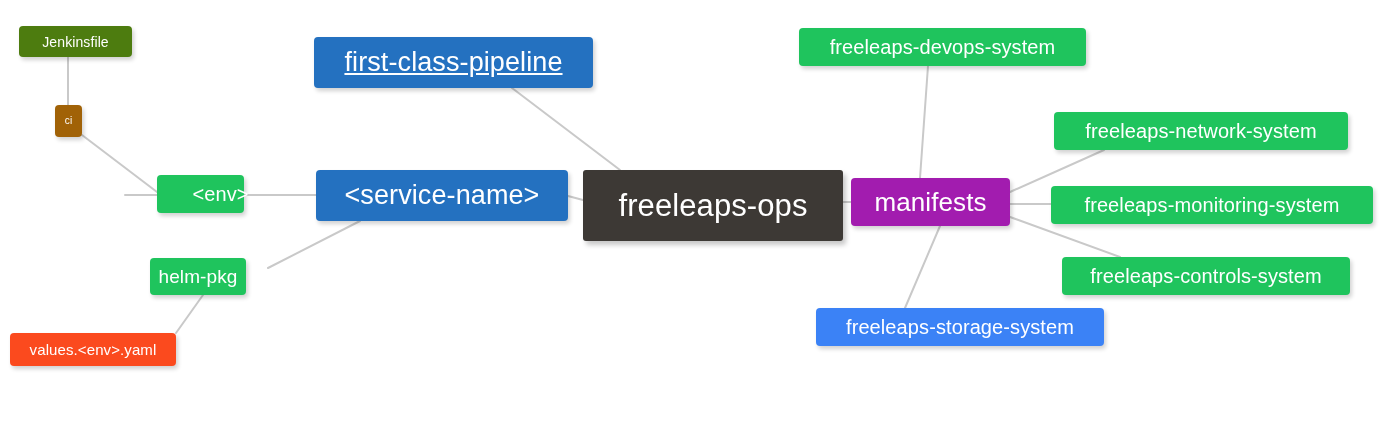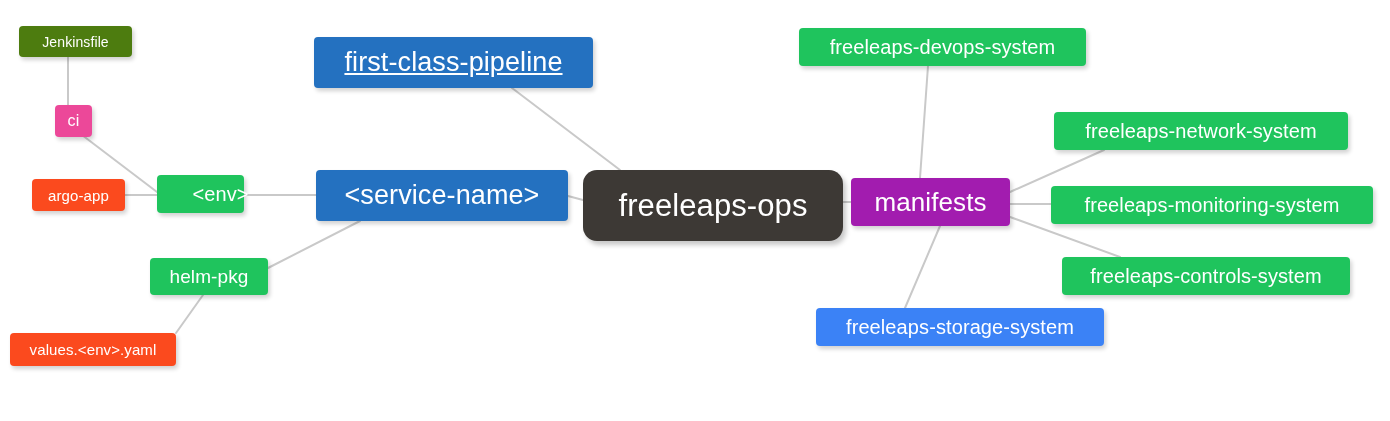--- a/index.html
+++ b/index.html
@@ -36,21 +36,21 @@
     border-radius: 4px;
     white-space: nowrap;
     box-shadow: 2px 3px 4px rgba(0,0,0,0.18);
     line-height: 1;
     letter-spacing: 0.1px;
     z-index: 2;
     cursor: pointer;
     user-select: none;
   }
   .node.root {
-    border-radius: 14px;
+    border-radius: 3px;
     box-shadow: 3px 4px 5px rgba(0,0,0,0.22);
   }
 </style>
 </head>
 <body>
 
 <div id="mindmap" style="background: rgb(255, 255, 255);">
   <svg id="edges" viewBox="0 0 1390 421" xmlns="http://www.w3.org/2000/svg">
       <line x1="68" y1="57" x2="68" y2="105" stroke="#c9c9c9" stroke-width="2" stroke-linecap="round"></line>
       <line x1="82" y1="135" x2="157" y2="192" stroke="#c9c9c9" stroke-width="2" stroke-linecap="round"></line>
@@ -63,33 +63,30 @@
       <line x1="843" y1="202" x2="851" y2="202" stroke="#c9c9c9" stroke-width="2" stroke-linecap="round"></line>
       <line x1="920" y1="178" x2="928" y2="66" stroke="#c9c9c9" stroke-width="2" stroke-linecap="round"></line>
       <line x1="1010" y1="192" x2="1104" y2="150" stroke="#c9c9c9" stroke-width="2" stroke-linecap="round"></line>
       <line x1="1010" y1="204" x2="1051" y2="204" stroke="#c9c9c9" stroke-width="2" stroke-linecap="round"></line>
       <line x1="1010" y1="217" x2="1120" y2="257" stroke="#c9c9c9" stroke-width="2" stroke-linecap="round"></line>
       <line x1="940" y1="226" x2="905" y2="308" stroke="#c9c9c9" stroke-width="2" stroke-linecap="round"></line>
     </svg>
 <div class="node" style="left: 19px; top: 26px; width: 113px; height: 31px; background: #4d7c0f; font-size: 14px;">
       <span>Jenkinsfile</span>
     </div>
-    <div class="node" style="left: 55px; top: 105px; width: 37px; height: 32px; background: #ec4899; font-size: 16px;">
+    <div class="node" style="left: 55px; top: 105px; width: 27px; height: 32px; background: #a16207; font-size: 10px;">
       <span>ci</span>
-    </div>
-    <div class="node" style="left: 32px; top: 179px; width: 93px; height: 32px; background: rgb(251, 74, 30); font-size: 15px;">
-      <span>argo-app</span>
     </div>
     <div class="node" style="left: 157px; top: 175px; width: 87px; height: 38px; background: rgb(31, 196, 93); font-size: 20px; padding-left: 40px;">
       <span>&lt;env&gt;</span>
     </div>
     <div class="node" style="left: 10px; top: 333px; width: 166px; height: 33px; background: rgb(251, 74, 30); font-size: 15px;">
       <span>values.&lt;env&gt;.yaml</span>
     </div>
-    <div class="node" style="left: 150px; top: 258px; width: 118px; height: 37px; background: rgb(31, 196, 93); font-size: 19px;">
+    <div class="node" style="left: 150px; top: 258px; width: 96px; height: 37px; background: rgb(31, 196, 93); font-size: 19px;">
       <span>helm-pkg</span>
     </div>
     <div class="node" style="left: 316px; top: 170px; width: 252px; height: 51px; background: rgb(36, 113, 192); font-size: 27px;">
       <span>&lt;service-name&gt;</span>
     </div>
     <div class="node" style="left: 314px; top: 37px; width: 279px; height: 51px; background: rgb(36, 113, 192); font-size: 27px; text-decoration: underline;">
       <span>first-class-pipeline</span>
     </div>
     <div class="node root" style="left: 583px; top: 170px; width: 260px; height: 71px; background: rgb(61, 57, 53); font-size: 31px;">
       <span>freeleaps-ops</span>

